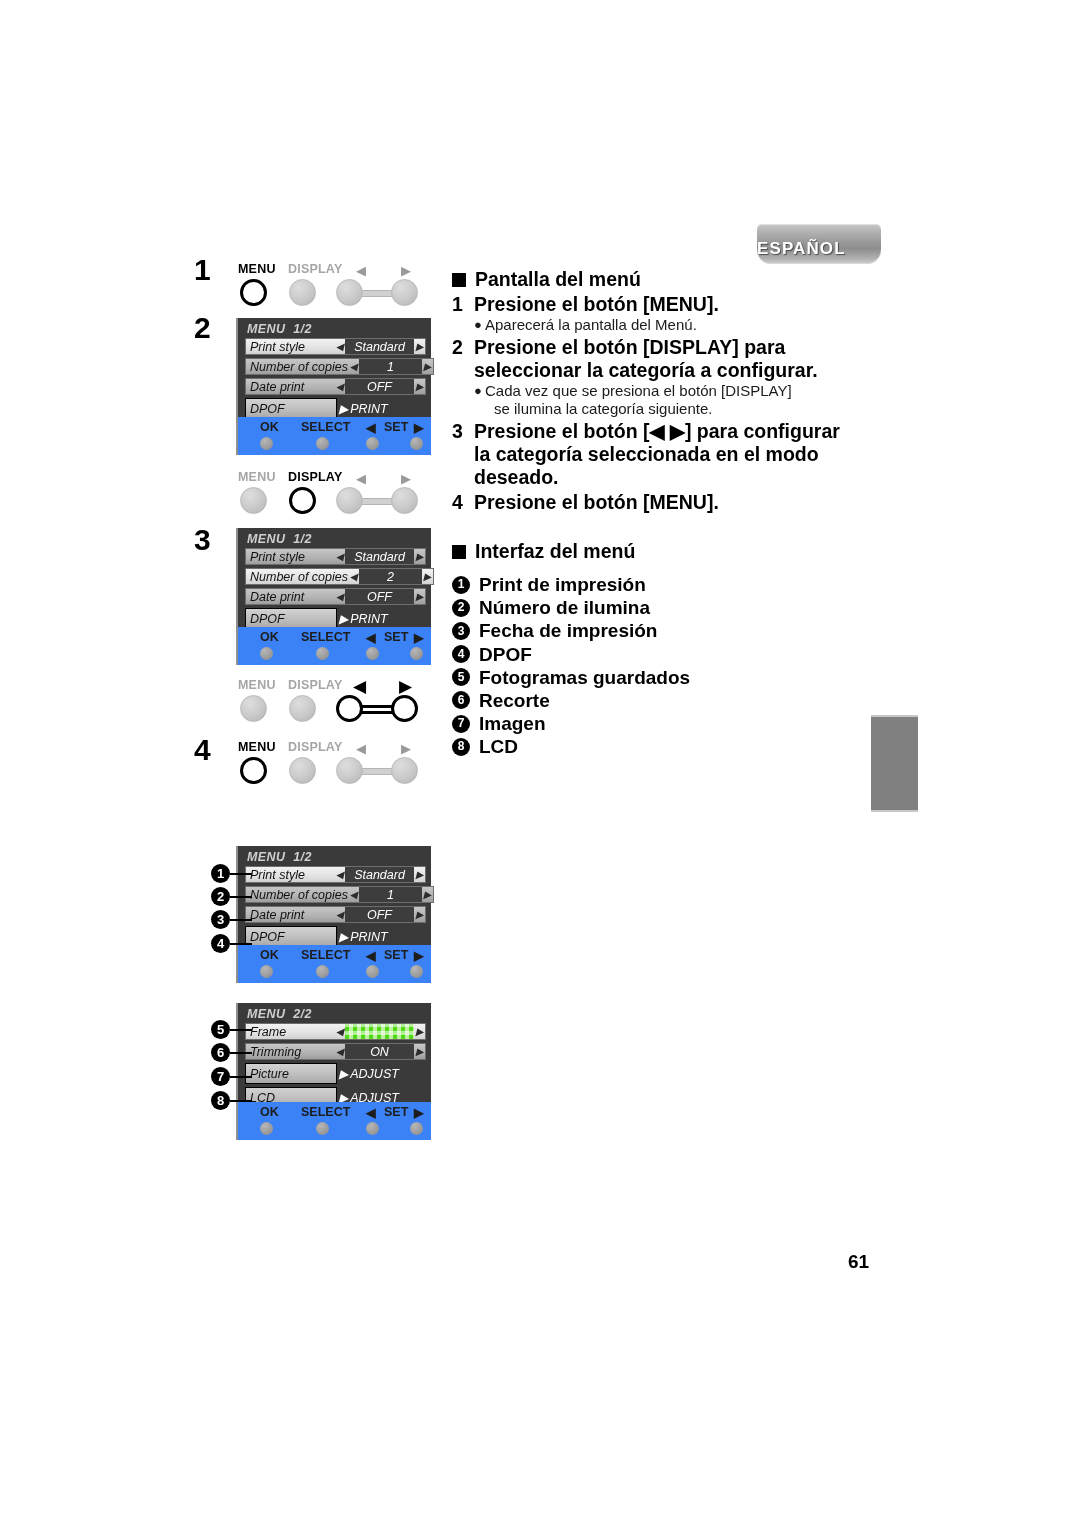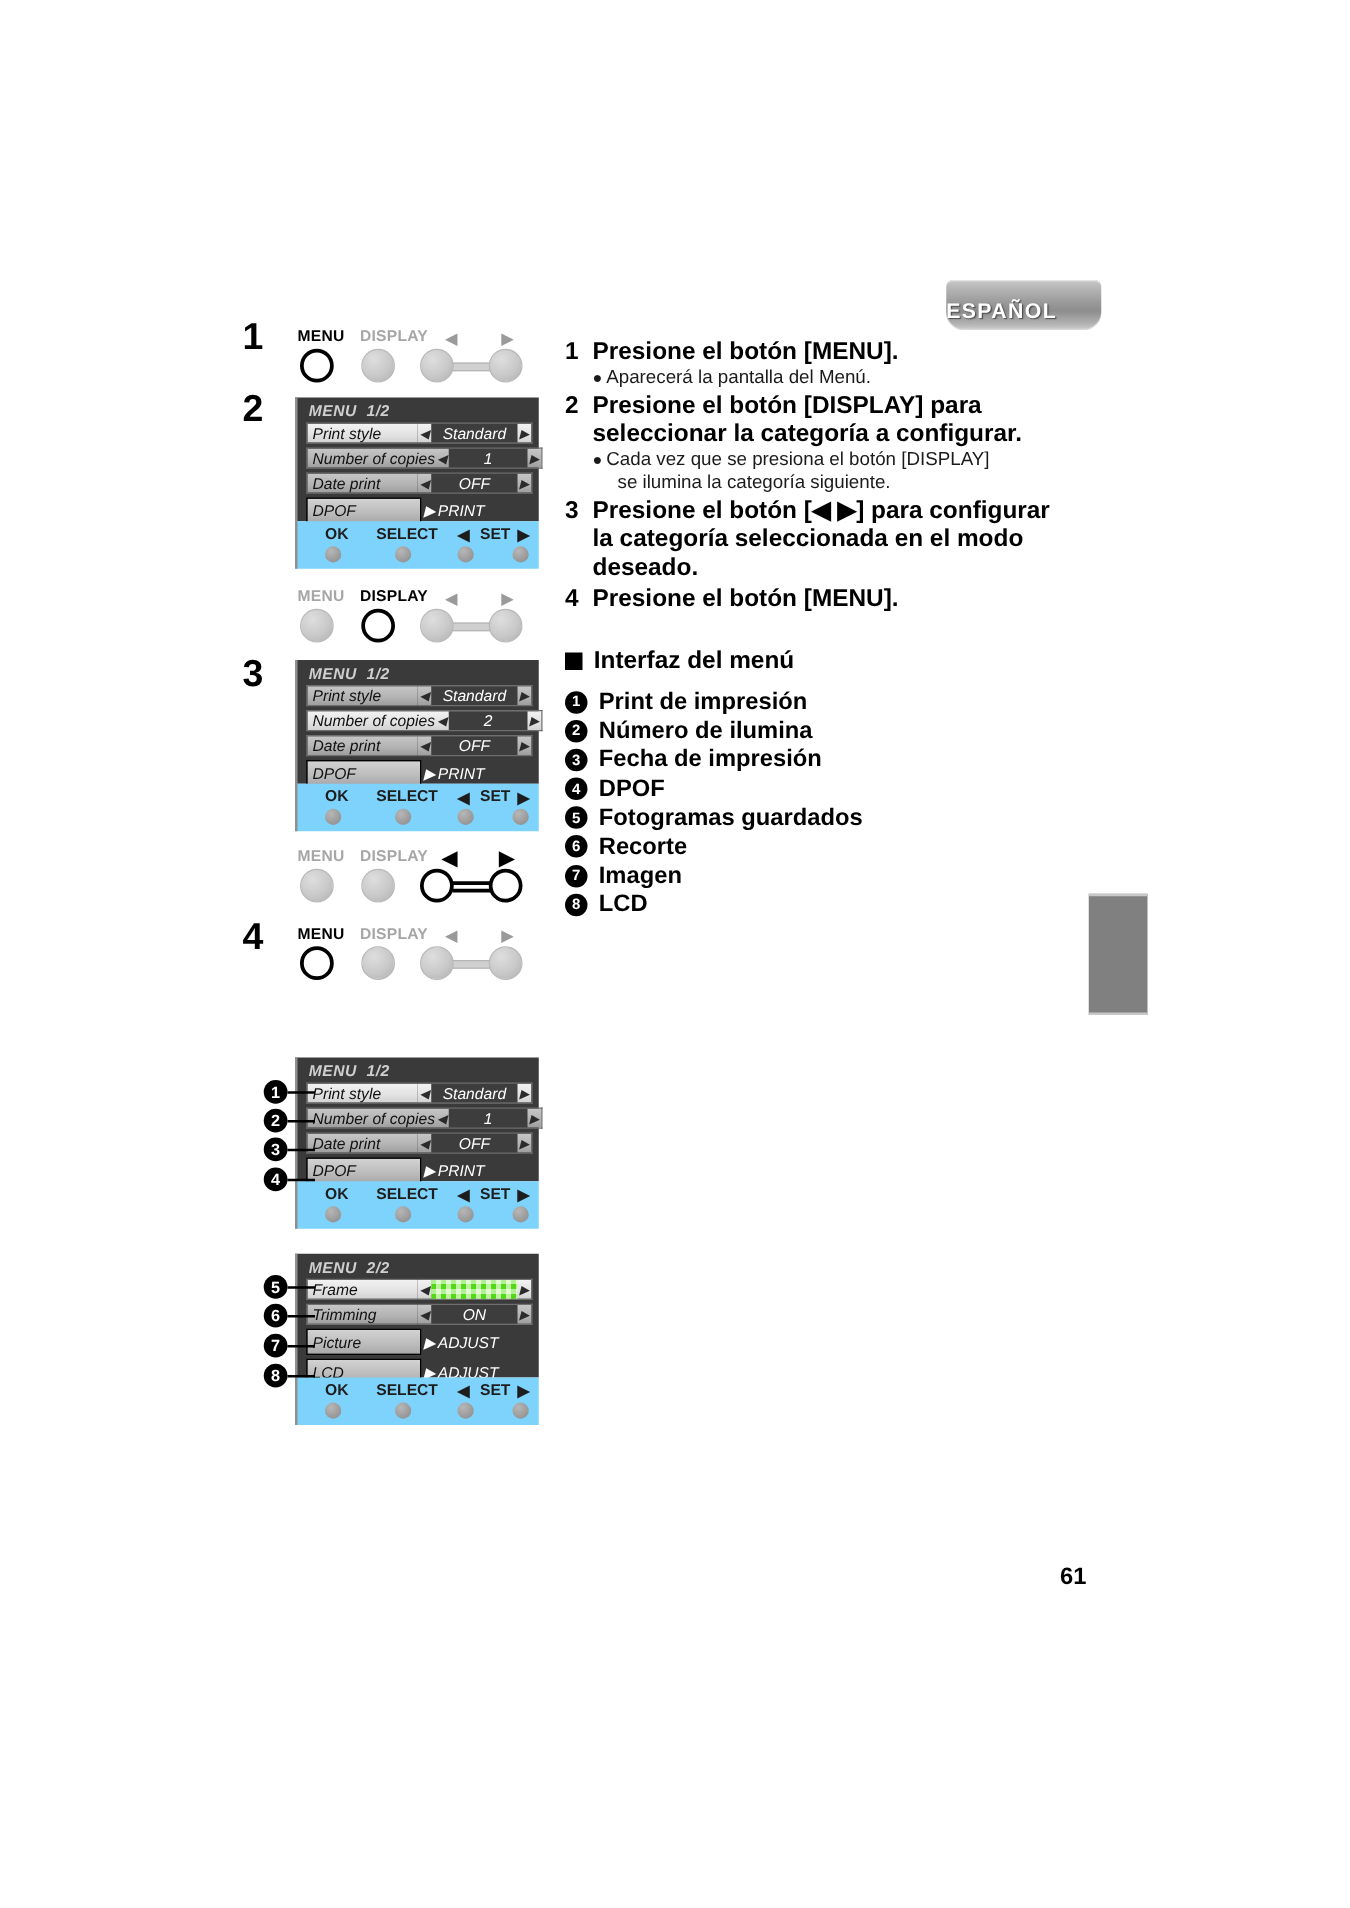--- a/index.html
+++ b/index.html
@@ -245,21 +245,21 @@
     color: #ffffff;
     font-size: 12px;
     line-height: 9px;
     height: 11px;
   }
 
   .lcd-footer {
     position: absolute;
     width: 195px;
     height: 38px;
-    background: #7dd3fc;
+    background: #3b82f6;
     border-left: 2px solid #8f8f8f;
     box-sizing: border-box;
   }
   .lcd-footer .fl {
     position: absolute;
     font-size: 12.5px; font-weight: bold;
     color: #1d1d1d;
     top: 3px;
   }
   .lcd-footer .fd {
@@ -573,20 +573,24 @@
   <span class="cc">7</span>
     <span class="leader"></span>
 </div>
 <div class="callout" style="left:211px; top:1091px;">
   <span class="cc">8</span>
     <span class="leader"></span>
 </div>
 
 <div id="text-column" class="abs">
 
+  <div class="sec-head">
+    <span class="sq"></span>
+    <span>Pantalla del menú</span>
+  </div>
 
   <div class="step-row">
     <span class="num">1</span>
     <span class="txt">Presione el botón [MENU].</span>
   </div>
   <div class="bullet-row">
     <span class="dot">●</span>
     <span class="btxt">Aparecerá la pantalla del Menú.</span>
   </div>
 

